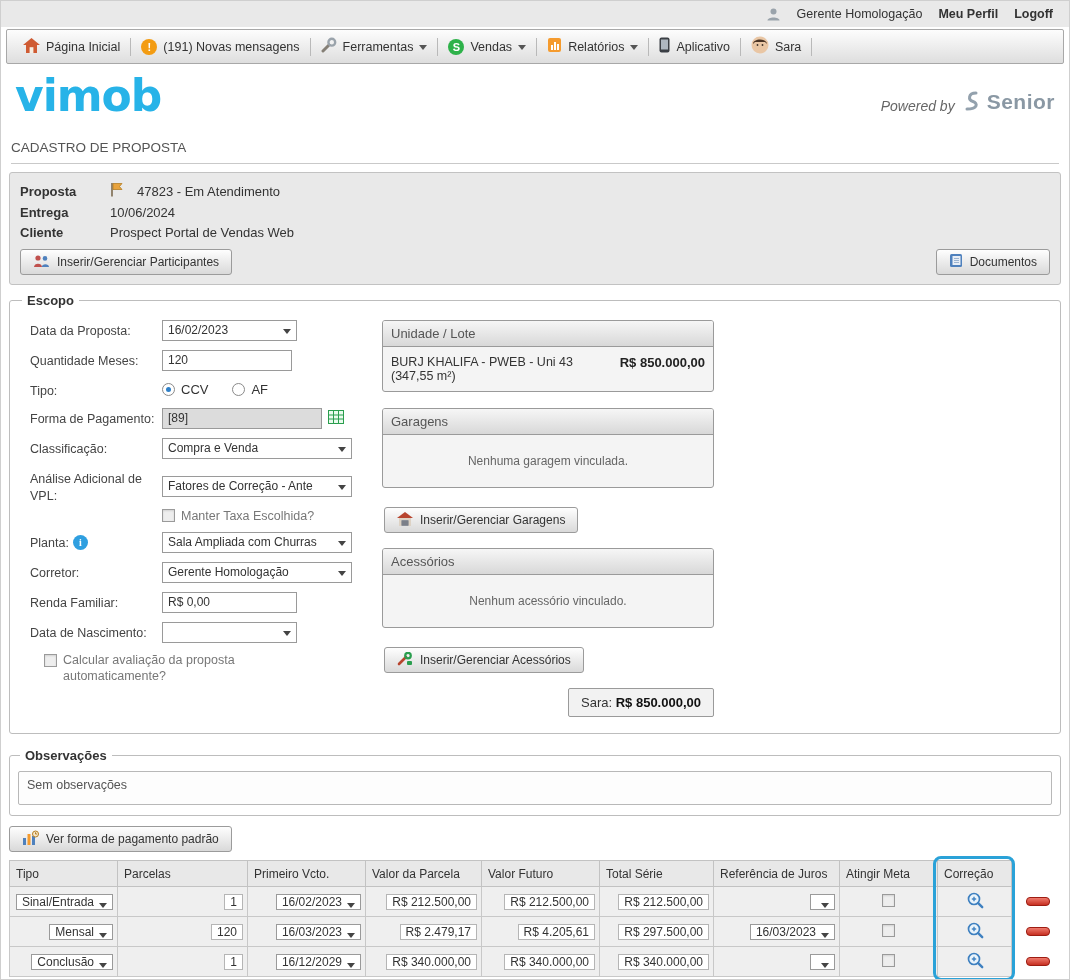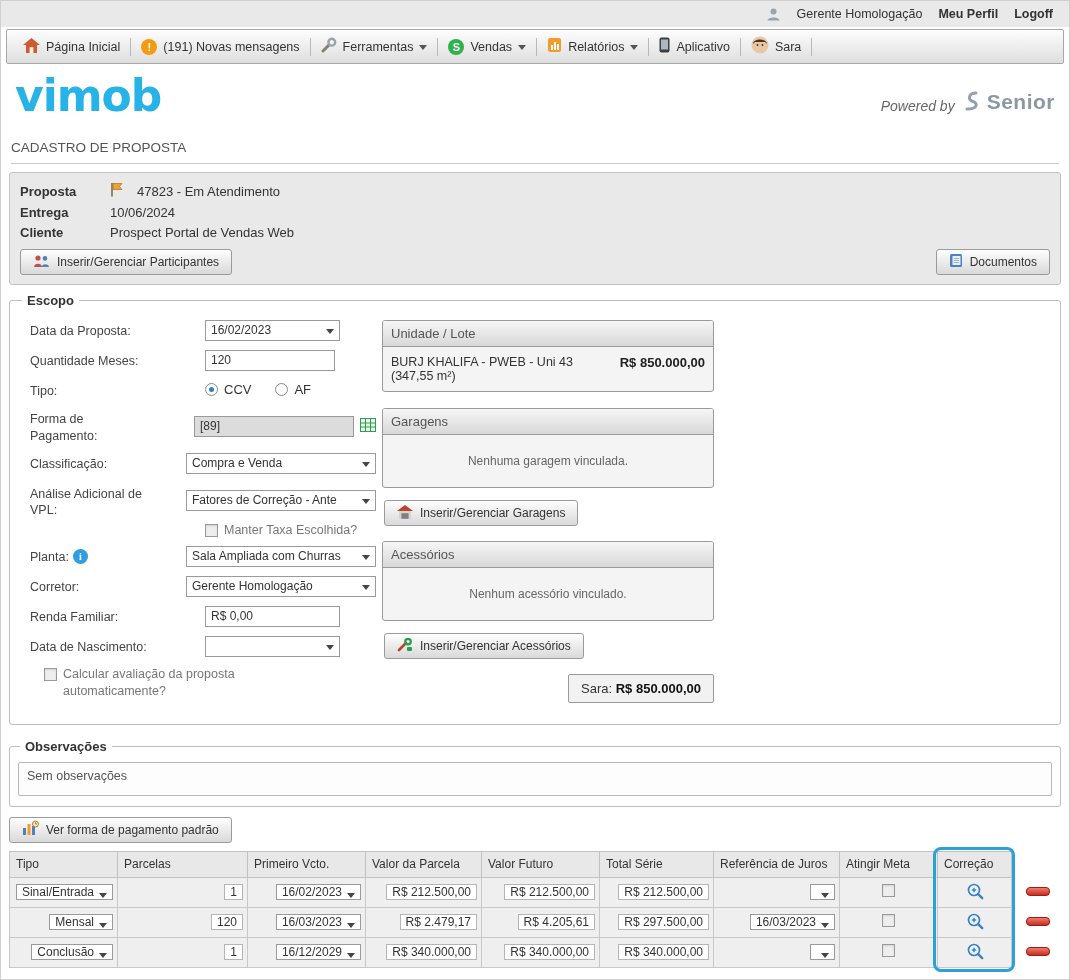--- a/index.html
+++ b/index.html
@@ -48,21 +48,21 @@
   .btn { display:inline-flex; align-items:center; gap:7px; height:26px; padding:0 12px;
     background:linear-gradient(#fefefe,#d9d9d9); border:1px solid #9b9b9b; border-radius:3px;
     font-size:12px; color:#333; cursor:pointer; font-family:inherit; }
   
   fieldset { margin:8px 8px 0; border:1px solid #bdbdbd; border-radius:3px;
     padding:12px 10px 16px; }
   legend { font-weight:bold; color:#333; font-size:13px; padding:0 5px; margin-left:2px; }
   .escopo-inner { display:flex; }
   .form-col { width:356px; padding-left:10px; }
   .right-col { flex:1; padding-left:6px; }
-  .form-row { display:flex; margin-bottom:9px;gap:43px; }
+  .form-row { display:flex; margin-bottom:9px; }
   .flabel { width:132px; color:#444; font-size:12.5px; line-height:1.3; padding-top:3px;
     display:flex; flex-wrap:wrap; gap:4px; align-content:flex-start; }
   .fctrl { display:flex; align-items:center; gap:6px; }
   
   .combo { position:relative; background:#fff; border:1px solid #9a9a9a; height:21px;
     line-height:19px; padding:0 18px 0 5px; font-size:12px; color:#333;
     white-space:nowrap; overflow:hidden; cursor:pointer; }
   .combo::after { content:''; position:absolute; right:5px; top:8px; width:0; height:0;
     border:4px solid transparent; border-top:5px solid #444; }
   .tinput { background:#fff; border:1px solid #9a9a9a; height:21px; line-height:19px;
@@ -83,21 +83,21 @@
     background:#f4f4f4; }
   .panel-h { background:linear-gradient(#f6f6f6,#d8d8d8); border-bottom:1px solid #9a9a9a;
     padding:5px 8px; color:#555; font-size:13px; }
   .unit-b { display:flex; justify-content:space-between; padding:8px; }
   .unit-name { width:216px; font-size:12.5px; }
   .unit-price { width:92px; text-align:right; font-weight:bold; font-size:13px; color:#222; }
   .empty-b { height:52px; display:flex; align-items:center; justify-content:center;
     color:#666; font-size:12px; }
   .panel-btn { margin:8px 0 15px 2px; }
   .mb16 { margin-bottom:16px; }
-  .mb8 { margin-bottom:12px; }
+  .mb8 { margin-bottom:19px; }
   .total-row { width:332px; display:flex; justify-content:flex-end; margin-top:8px; }
   .total-box { border:1px solid #9a9a9a; background:#f2f2f2; border-radius:2px;
     padding:6px 12px; font-size:13px; }
   .total-box b { color:#111; }
   
   .obs-fieldset { margin-top:14px; padding:8px 8px 10px; }
   .obs-box { border:1px solid #b8b8b8; background:#fdfdfd; border-radius:2px; min-height:34px;
     padding:6px 8px; color:#555; font-size:12.5px; }
   .ver-btn-wrap { margin:10px 8px 8px; }
   

